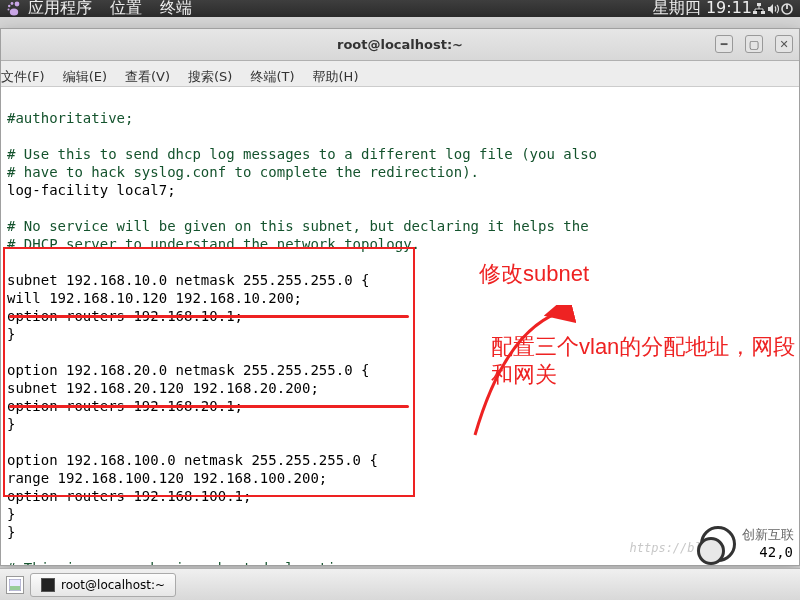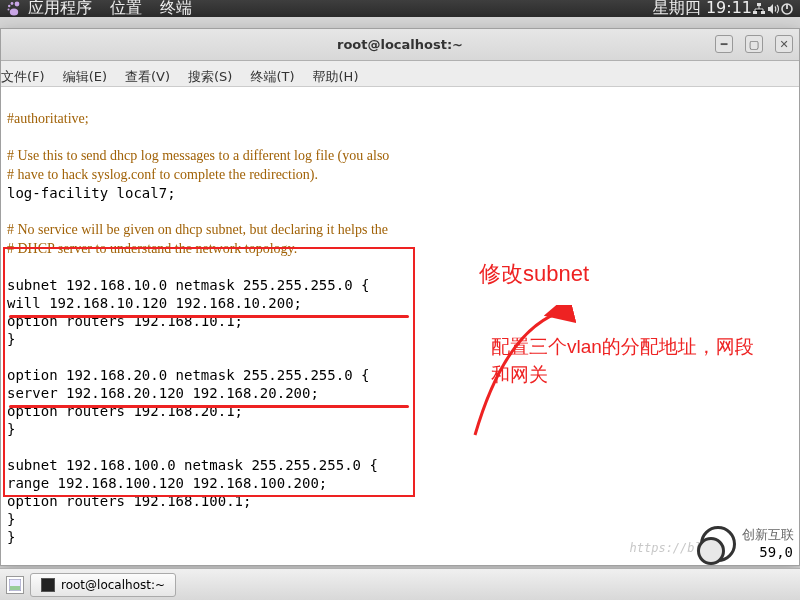--- a/index.html
+++ b/index.html
@@ -65,39 +65,39 @@
     height: 478px;
     padding: 4px 6px 0 6px;
     font-family: "DejaVu Sans Mono","Courier New",monospace;
     font-size: 14px;
     line-height: 18px;
     color: #000;
     white-space: pre;
     position: relative;
     overflow: hidden;
   }
-  .comment { color: #a16207; font-family: Liberation Serif, serif; }
+  .comment { color: #14532d; }
   .red-box {
     position: absolute;
     border: 2px solid #e22;
     left: 2px; top: 160px;
     width: 412px; height: 250px;
     pointer-events: none;
   }
   .underline1, .underline2 {
     position:absolute; height:3px; border-radius:2px; background:#e22; left:8px; width:400px;
   }
   .underline1 { top: 228px; }
   .underline2 { top: 318px; }
   .arrow {
     position:absolute; left:415px; top:200px; width:110px; height:150px; pointer-events:none;
   }
   .arrow svg { width:100%; height:100%; }
   .anno1 { position:absolute; left:478px; top:178px; color:#e22; font-family:"Microsoft YaHei","WenQuanYi Micro Hei",sans-serif; font-size:22px; }
-  .anno2 { position:absolute; left:490px; top:246px; color:#e22; font-family:"Microsoft YaHei","WenQuanYi Micro Hei",sans-serif; font-size:19px; line-height:28px; }
+  .anno2 { position:absolute; left:490px; top:246px; color:#e22; font-family:"Microsoft YaHei","WenQuanYi Micro Hei",sans-serif; font-size:22px; line-height:28px; }
   .status { position:absolute; right:6px; bottom:4px; font-family:"DejaVu Sans Mono",monospace; font-size:14px; }
   .watermark-url { position:absolute; right:90px; bottom:8px; color:#c8c8c8; font-size:12px; font-style:italic; }
   
   .bottombar {
     position: absolute; left:0; bottom:0; width:800px; height:32px;
     background: linear-gradient(#f0f0f0,#d8d8d8);
     border-top:1px solid #b0b0b0;
     display:flex; align-items:center; padding:0 6px;
   }
   .task-icon { width:18px; height:18px; border:1px solid #999; background:#fff; margin-right:6px; display:flex; align-items:center; justify-content:center; }
@@ -178,34 +178,34 @@
     <span>终端(T)</span>
     <span>帮助(H)</span>
   </div>
   <div class="terminal">
 <span class="comment">#authoritative;</span>
 <span></span>
 <span class="comment"># Use this to send dhcp log messages to a different log file (you also</span>
 <span class="comment"># have to hack syslog.conf to complete the redirection).</span>
 <span>log-facility local7;</span>
 <span></span>
-<span class="comment"># No service will be given on dhcp subnet, but declaring it helps the</span>
+<span class="comment"># No service will be given on this subnet, but declaring it helps the</span>
 <span class="comment"># DHCP server to understand the network topology.</span>
 <span></span>
 <span>subnet 192.168.10.0 netmask 255.255.255.0 {</span>
 <span>will 192.168.10.120 192.168.10.200;</span>
 <span>option routers 192.168.10.1;</span>
 <span>}</span>
 <span></span>
 <span>option 192.168.20.0 netmask 255.255.255.0 {</span>
-<span>server 192.168.20.120 192.168.20.200;</span>
+<span>subnet 192.168.20.120 192.168.20.200;</span>
 <span>option routers 192.168.20.1;</span>
 <span>}</span>
 <span></span>
-<span>subnet 192.168.100.0 netmask 255.255.255.0 {</span>
+<span>option 192.168.100.0 netmask 255.255.255.0 {</span>
 <span>range 192.168.100.120 192.168.100.200;</span>
 <span>option routers 192.168.100.1;</span>
 <span>}</span>
 <span>}</span>
 <span></span>
 <span class="comment"># This is a very basic subnet declaration.</span>
     <div class="red-box"></div>
     <div class="underline1"></div>
     <div class="underline2"></div>
     <div class="arrow">
@@ -213,21 +213,21 @@
           <defs>
             <marker id="ah" markerWidth="10" markerHeight="10" refX="2" refY="5" orient="auto">
               <path d="M0,0 L10,5 L0,10 z" fill="#e22"></path>
             </marker>
           </defs>
           <path d="M100 5 Q40 20 8 130" stroke="#e22" stroke-width="3" fill="none" marker-start="url(#ah)"></path>
         </svg>
     </div>
     <div class="anno1">修改subnet</div>
     <div class="anno2"><span>配置三个vlan的分配地址，网段</span><br><span>和网关</span></div>
-    <div class="status">59,0</div>
+    <div class="status">42,0</div>
     <div class="watermark-url">https://blo</div>
   </div>
 </div>
 
 <div class="logo">
   <span class="glyph"></span>
   <span>创新互联</span>
 </div>
 
 <div class="bottombar">

